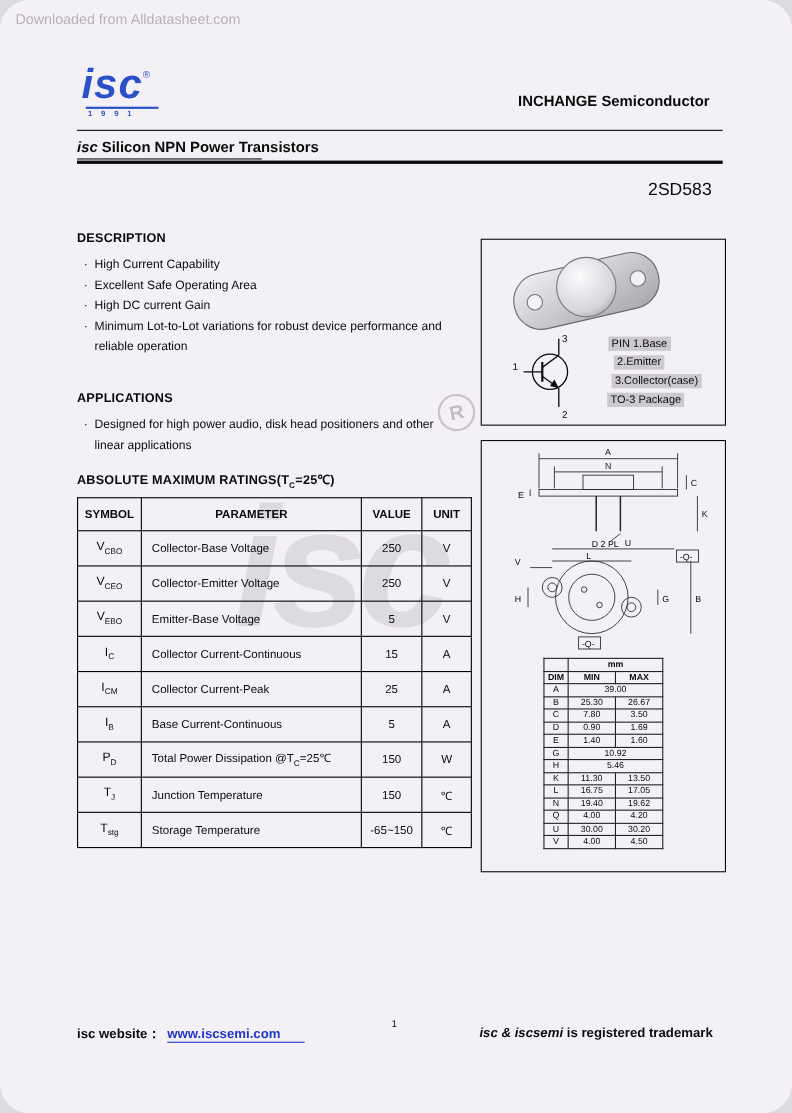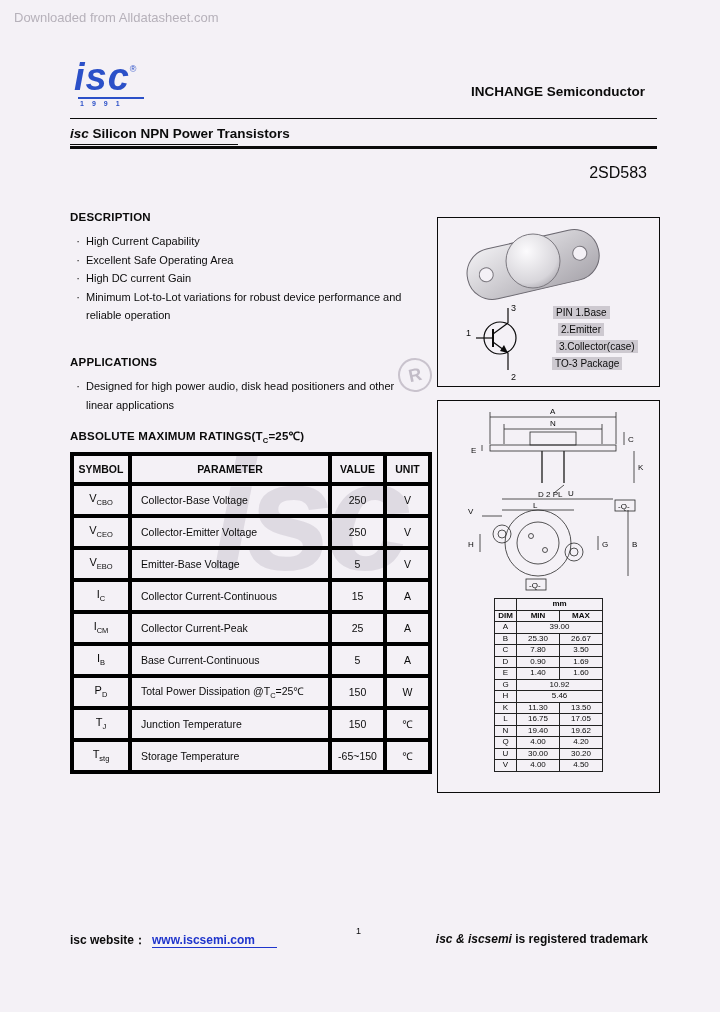--- a/index.html
+++ b/index.html
@@ -1,18 +1,18 @@
 <!DOCTYPE html>
 <html><head>
 <meta charset="utf-8">
 <style>
   * { margin:0; padding:0; box-sizing:border-box; }
   html,body { background:#dedae2; }
   body { font-family:"Liberation Sans", sans-serif; }
-  .page { position:relative; width:720px; height:1012px; background:#f4f1f6; overflow:hidden; color:#0b0b0b; margin:0 auto; }
+  .page { position:relative; width:720px; height:1012px; background:#f4f1f6; overflow:hidden; color:#0b0b0b; margin:0 auto;border-radius:27px; }
 
   .wm-top { position:absolute; left:14px; top:10px; font-size:13px; color:#b6b1ba; z-index:3; }
   .wm-center { position:absolute; left:212px; top:438px; font-size:155px; font-weight:bold; font-style:italic; letter-spacing:-8px; color:rgba(110,98,122,0.16); z-index:0; line-height:1; }
   .wm-reg { position:absolute; left:398px; top:358px; width:34px; height:34px; border:2.5px solid rgba(120,110,130,0.35); border-radius:50%; color:rgba(120,110,130,0.40); font-size:18px; font-weight:bold; text-align:center; line-height:30px; transform:rotate(-12deg); z-index:0; }
 
   .logo { position:absolute; left:74px; top:58px; z-index:2; color:#2b50c8; }
   .logo-isc { font-size:38px; font-weight:bold; font-style:italic; letter-spacing:1px; line-height:1; }
   .logo-reg { font-size:9px; vertical-align:18px; }
   .logo-bar { width:66px; height:2px; background:#2b50c8; margin:1px 0 1px 4px; }
   .logo-year { font-size:7px; letter-spacing:8px; margin-left:6px; font-weight:bold; }
@@ -32,21 +32,21 @@
   .bullets { margin-top:9px; }
   .bullet-line { display:flex; font-size:11px; line-height:18.5px; }
   .bullet-dot { width:16px; text-align:center; flex:0 0 16px; }
   .bullet-text { flex:1; }
 
   .apps { position:absolute; left:70px; top:356px; width:360px; z-index:1; }
   .apps .bullet-text { max-width:332px; }
 
   .ratings-head { position:absolute; left:70px; top:428px; z-index:1; }
   .ratings-table { position:absolute; left:70px; top:452px; border-collapse:collapse; table-layout:fixed; width:358px; z-index:1; font-size:10.5px; }
-  .ratings-table td { border:4px solid #000000; height:32px; vertical-align:middle; }
+  .ratings-table td { border:1px solid #000000; height:32px; vertical-align:middle; }
   .ratings-table tr.hdr td { height:30px; font-weight:bold; text-align:center; font-size:10.5px; }
   .c-sym  { text-align:center; font-size:11px; }
   .c-param{ padding-left:9px; }
   .c-val  { text-align:center; }
   .c-unit { text-align:center; }
   sub { font-size:7.5px; }
 
   .pkg-box { position:absolute; left:437px; top:217px; width:223px; height:170px; border:1px solid #0b0b0b; z-index:1; }
   .pkg-svg { position:absolute; left:0; top:0; }
   .pin-line { position:absolute; font-size:10px; background:#cdc9d0; padding:0 3px; line-height:13px; white-space:nowrap; }

